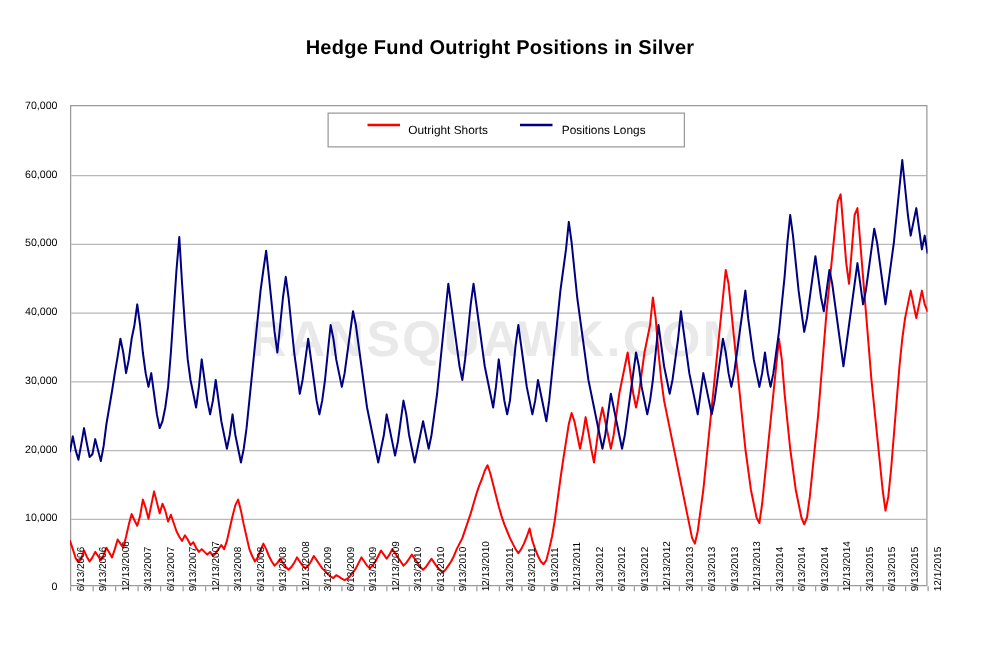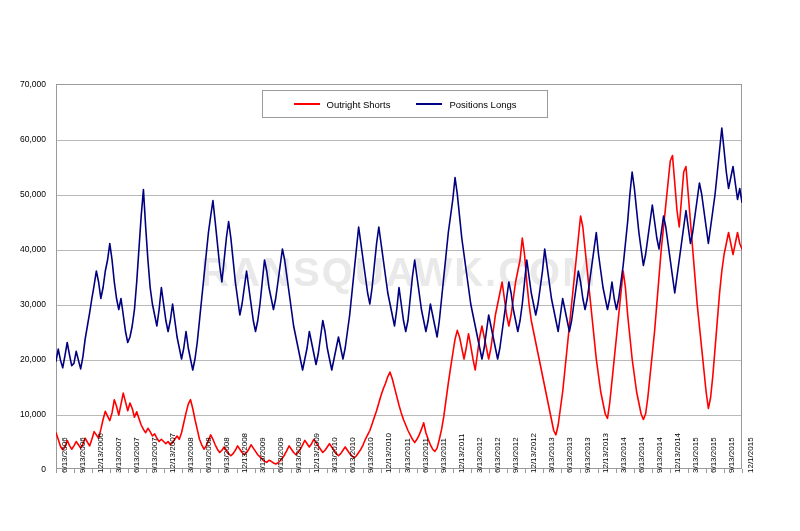--- a/index.html
+++ b/index.html
@@ -97,41 +97,42 @@
     border: 1px solid #9a9a9a;
     background: #ffffff;
     box-sizing: border-box;
     display: flex;
     align-items: center;
     justify-content: center;
     gap: 26px;
   }
   .legend-entry {
     display: flex;
-    align-items: center;
+    align-items: flex-start;
     gap: 7px;
     font-size: 9.5px;
     color: #000000;
   }
   .legend-swatch {
     width: 26px;
     height: 2.5px;
     display: inline-block;
   }
   svg.series-layer {
     position: absolute;
     left: 56px;
     top: 84px;
   }
 </style>
 </head>
 <body>
 
 <div id="chart-root">
 
+  <div class="chart-title">Hedge Fund Outright Positions in Silver</div>
 
   <div class="watermark">RANSQUAWK.COM</div>
 
   <div class="plot-frame" id="plot-frame">
       <div class="gridline" style="top: 330px;"></div>
       <div class="gridline" style="top: 275px;"></div>
       <div class="gridline" style="top: 220px;"></div>
       <div class="gridline" style="top: 165px;"></div>
       <div class="gridline" style="top: 110px;"></div>
       <div class="gridline" style="top: 55px;"></div>

